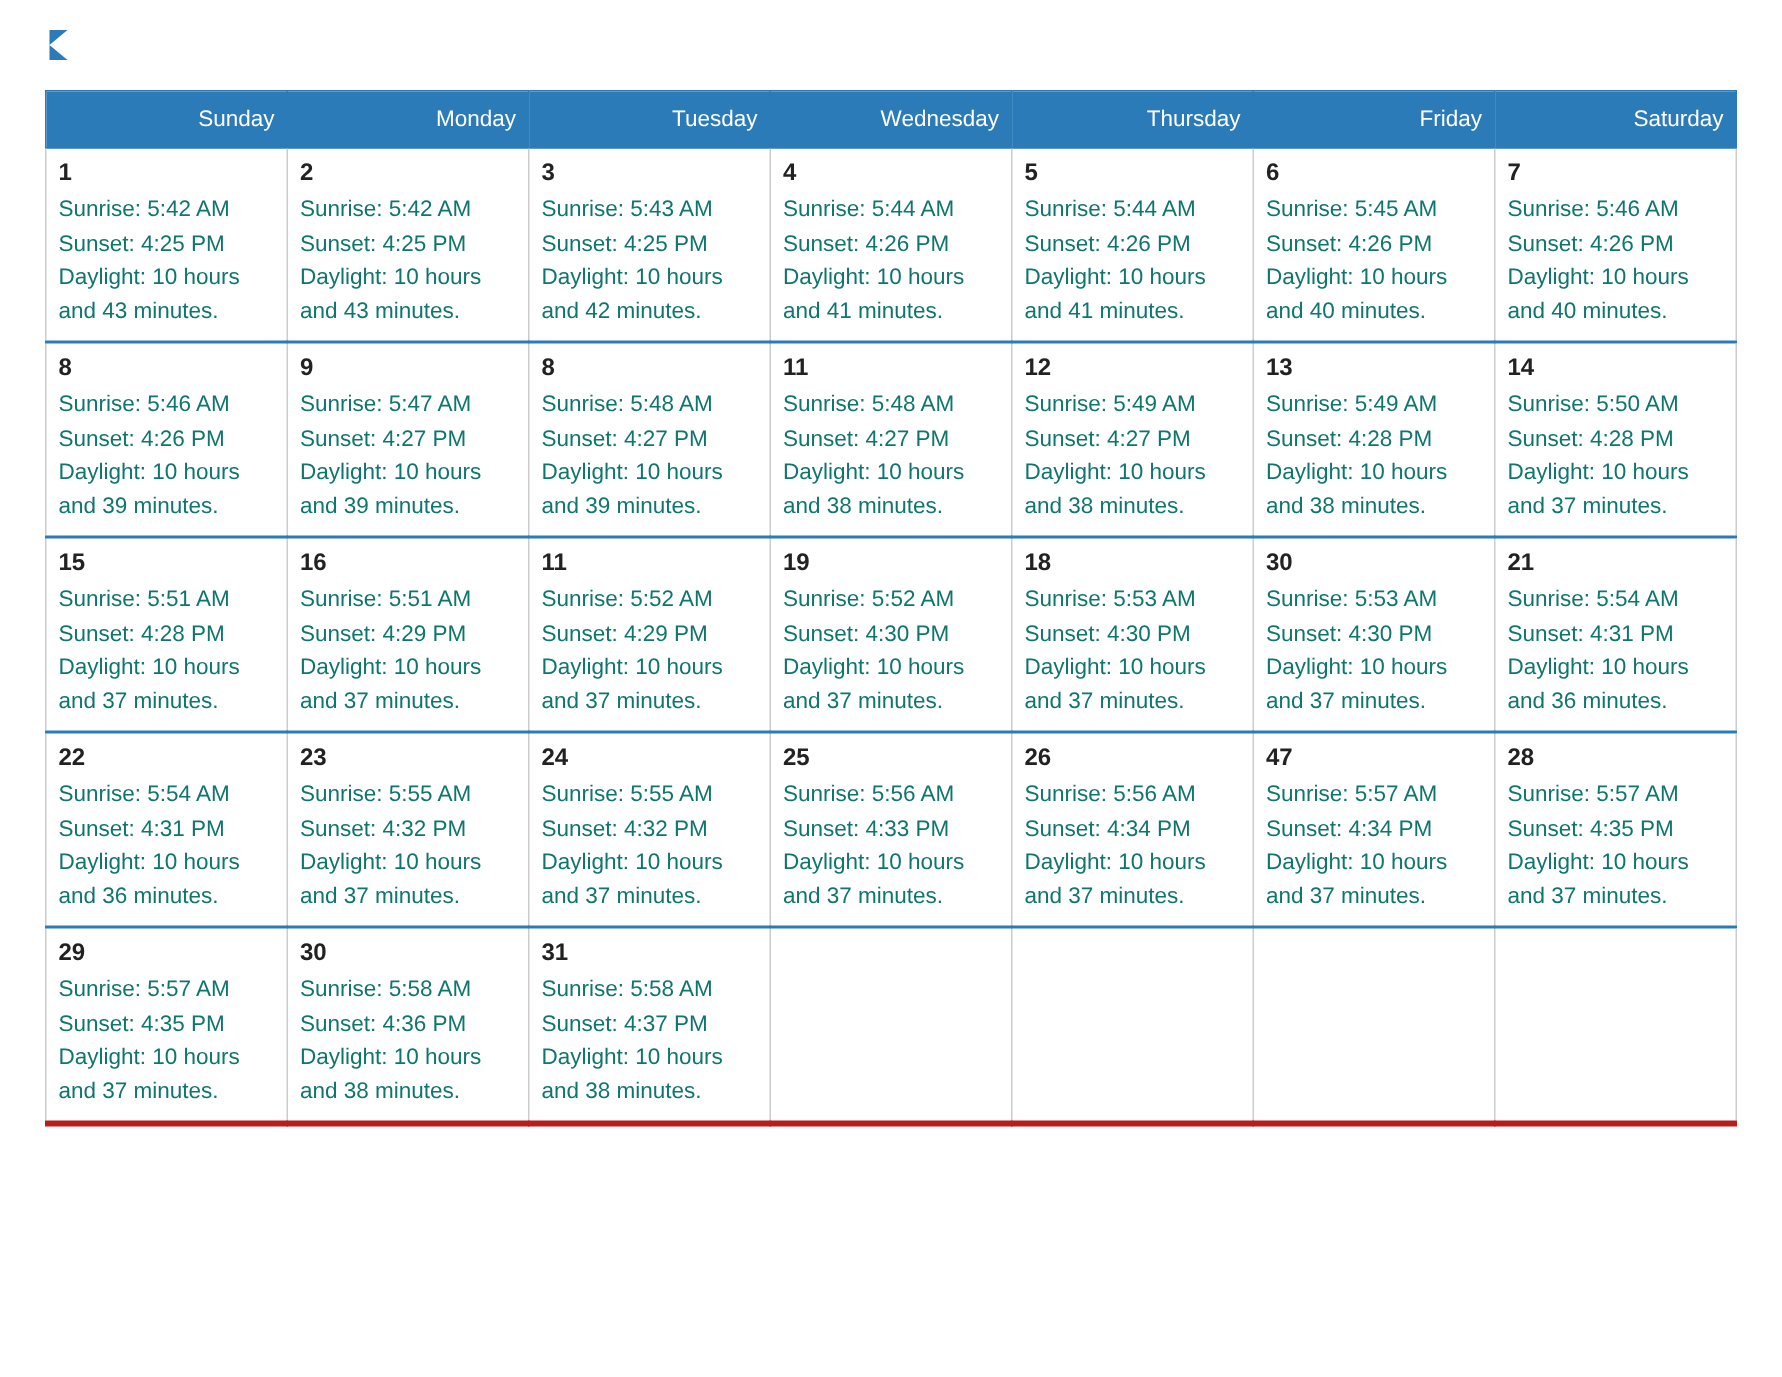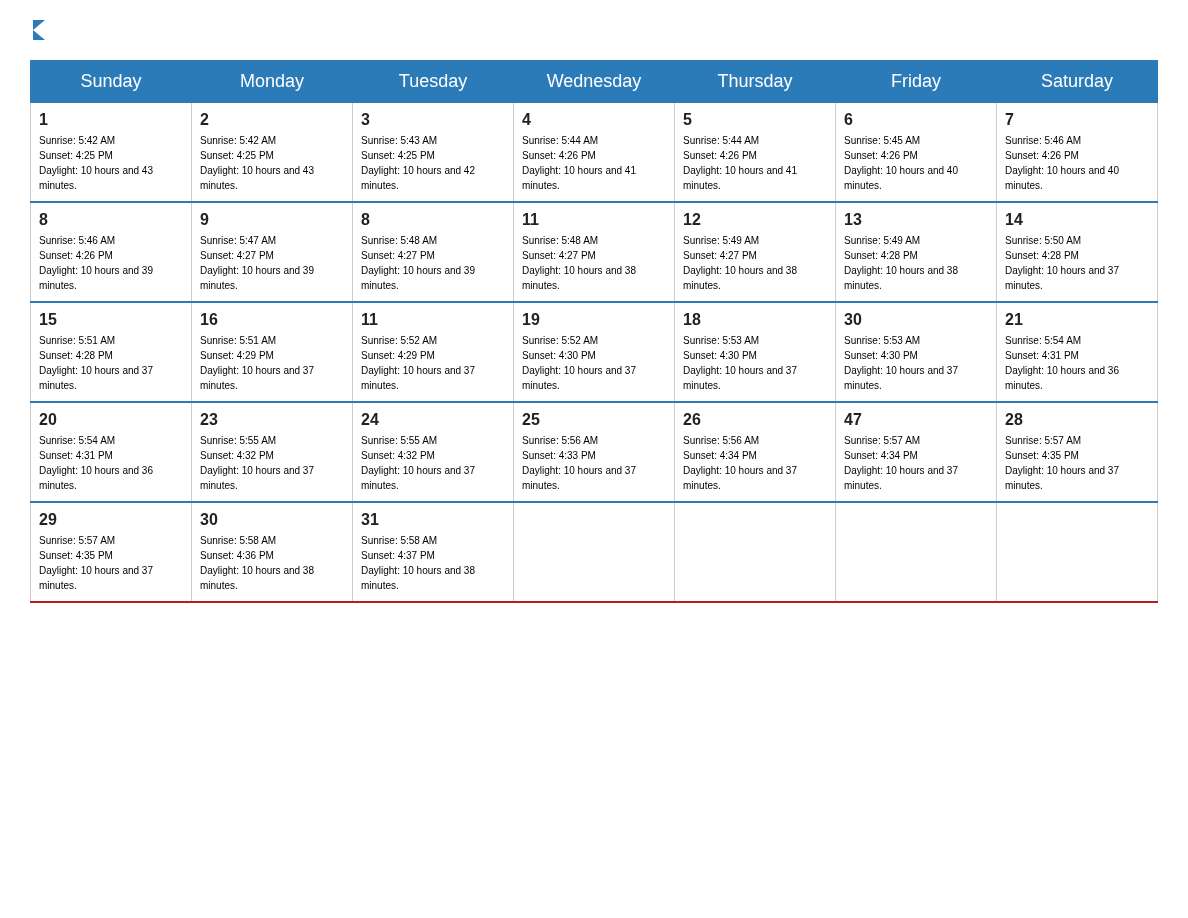--- a/index.html
+++ b/index.html
@@ -49,48 +49,48 @@
       color: #555;
       margin-top: 4px;
     }
     table {
       width: 100%;
       border-collapse: collapse;
     }
     thead th {
       background: #2b7bb9;
       color: #fff;
-      font-size: 18px;
+      font-size: 15px;
       font-weight: normal;
       padding: 10px 8px;
-      text-align: center;
+      text-align: right;
       border: 1px solid #2b7bb9;
     }
     tbody td {
       border: 1px solid #ccc;
       padding: 8px;
       vertical-align: top;
       width: calc(100% / 7);
     }
     .day-number {
       font-size: 16px;
       font-weight: bold;
       color: #222;
       margin-bottom: 4px;
     }
     .day-info {
-      font-size: 10px;
-      color: #000000;
+      font-size: 15px;
+      color: #0f766e;
       line-height: 1.5;
     }
     tbody tr {
       border-bottom: 2px solid #2b7bb9;
     }
     tbody tr:last-child {
-      border-bottom: 2px solid #b91c1c;
+      border-bottom: 4px solid #b91c1c;
       padding-left: 23px;
     }
     .empty-cell {
       background: #fff;
     }
   </style>
 </head>
 <body>
 
 <div class="header-area">
@@ -210,21 +210,21 @@
         <div class="day-number">30</div>
         <div class="day-info">Sunrise: 5:53 AM<br>Sunset: 4:30 PM<br>Daylight: 10 hours and 37 minutes.</div>
       </td>
         <td>
         <div class="day-number">21</div>
         <div class="day-info">Sunrise: 5:54 AM<br>Sunset: 4:31 PM<br>Daylight: 10 hours and 36 minutes.</div>
       </td>
       </tr>
       <tr>
         <td>
-        <div class="day-number">20</div>
+        <div class="day-number">22</div>
         <div class="day-info">Sunrise: 5:54 AM<br>Sunset: 4:31 PM<br>Daylight: 10 hours and 36 minutes.</div>
       </td>
         <td>
         <div class="day-number">23</div>
         <div class="day-info">Sunrise: 5:55 AM<br>Sunset: 4:32 PM<br>Daylight: 10 hours and 37 minutes.</div>
       </td>
         <td>
         <div class="day-number">24</div>
         <div class="day-info">Sunrise: 5:55 AM<br>Sunset: 4:32 PM<br>Daylight: 10 hours and 37 minutes.</div>
       </td>

